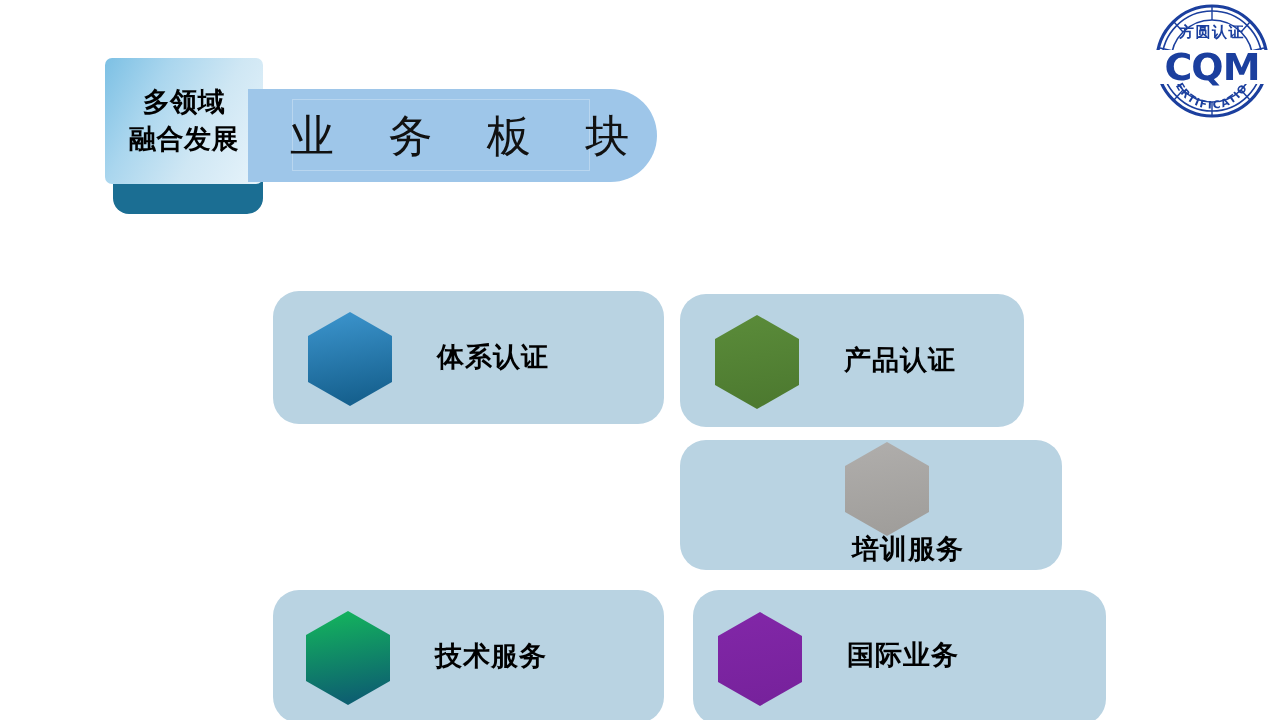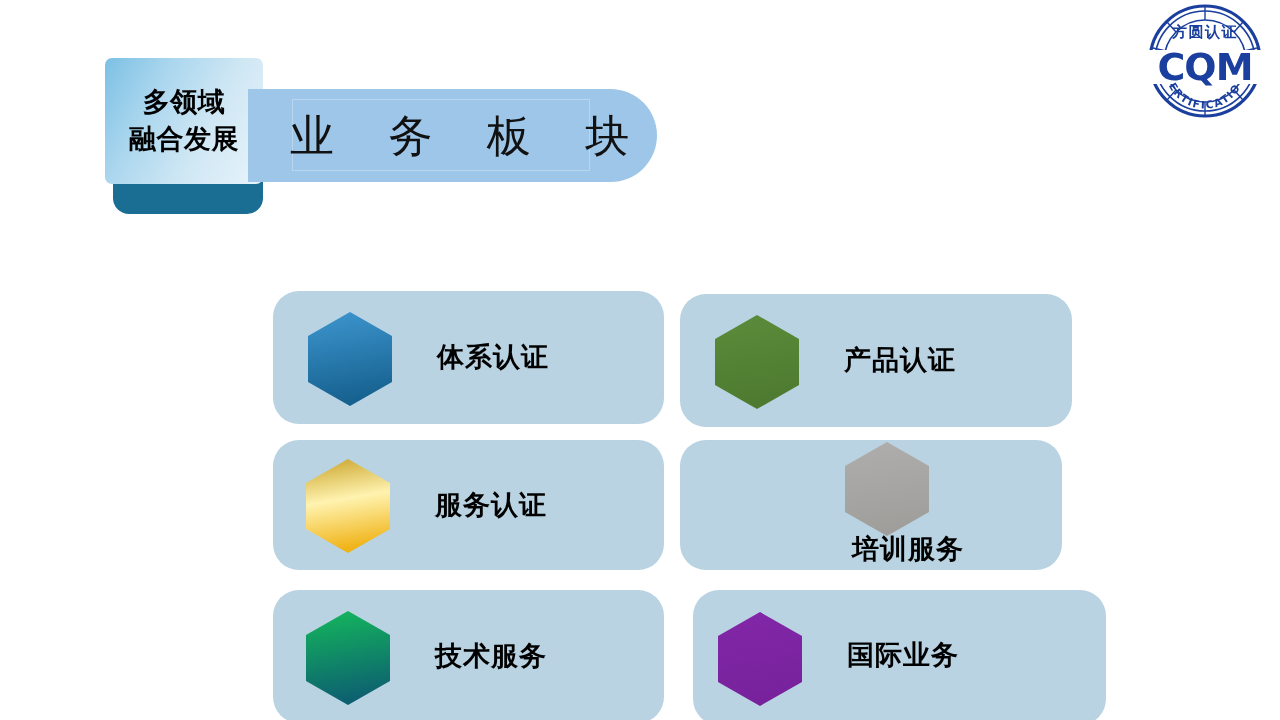--- a/index.html
+++ b/index.html
@@ -100,21 +100,21 @@
     font-weight: 400;
     color: #111111;
     letter-spacing: 14px;
     white-space: nowrap;
     font-family: Liberation Mono, monospace;
   }
 
   
   #logo {
     position: absolute;
-    right: 13px;
+    right: 6px;
     top: 2px;
     width: 124px;
     height: 118px;
   }
 
   
   #cards {
     position: absolute;
     left: 0;
     top: 0;
@@ -208,49 +208,34 @@
               <linearGradient id="hg0" x1="0" y1="0" x2="0.15" y2="1">
                 <stop offset="0%" stop-color="#3d96cf"></stop>
                 <stop offset="100%" stop-color="#16618f"></stop>
               </linearGradient>
             </defs>
             <path d="M45,2 L87,26 L87,72 L45,96 L3,72 L3,26 Z" fill="url(#hg0)"></path>
           </svg>
         </div>
         <div class="card-label" style="margin-left: 42px;">体系认证</div>
       </div>
-      <div class="card" style="left: 680px; top: 266px; width: 392px; height: 133px; padding-left: 32px;">
+      <div class="card" style="left: 680px; top: 266px; width: 344px; height: 133px; padding-left: 32px;">
         <div class="hexwrap">
           <svg viewBox="0 0 90 98" width="90" height="98">
             <defs>
               <linearGradient id="hg1" x1="0" y1="0" x2="0.15" y2="1">
                 <stop offset="0%" stop-color="#5b8c3a"></stop>
                 <stop offset="100%" stop-color="#4d7a30"></stop>
               </linearGradient>
             </defs>
             <path d="M45,2 L87,26 L87,72 L45,96 L3,72 L3,26 Z" fill="url(#hg1)"></path>
           </svg>
         </div>
         <div class="card-label" style="margin-left: 42px;">产品认证</div>
       </div>
-      <div class="card" style="left: 273px; top: 412px; width: 391px; height: 130px; padding-left: 30px;">
-        <div class="hexwrap">
-          <svg viewBox="0 0 90 98" width="90" height="98">
-            <defs>
-              <linearGradient id="hg2" x1="0" y1="0" x2="0.15" y2="1">
-                <stop offset="0%" stop-color="#c9a227"></stop>
-                <stop offset="48%" stop-color="#fff3b0"></stop>
-                <stop offset="100%" stop-color="#f0b419"></stop>
-              </linearGradient>
-            </defs>
-            <path d="M45,2 L87,26 L87,72 L45,96 L3,72 L3,26 Z" fill="url(#hg2)"></path>
-          </svg>
-        </div>
-        <div class="card-label" style="margin-left: 42px;">服务认证</div>
-      </div>
       <div class="card" style="left: 680px; top: 412px; width: 382px; height: 130px; padding-left: 32px; flex-direction: column;">
         <div class="hexwrap">
           <svg viewBox="0 0 90 98" width="90" height="98">
             <defs>
               <linearGradient id="hg3" x1="0" y1="0" x2="0.15" y2="1">
                 <stop offset="0%" stop-color="#b0aeac"></stop>
                 <stop offset="100%" stop-color="#a09e9b"></stop>
               </linearGradient>
             </defs>
             <path d="M45,2 L87,26 L87,72 L45,96 L3,72 L3,26 Z" fill="url(#hg3)"></path>

